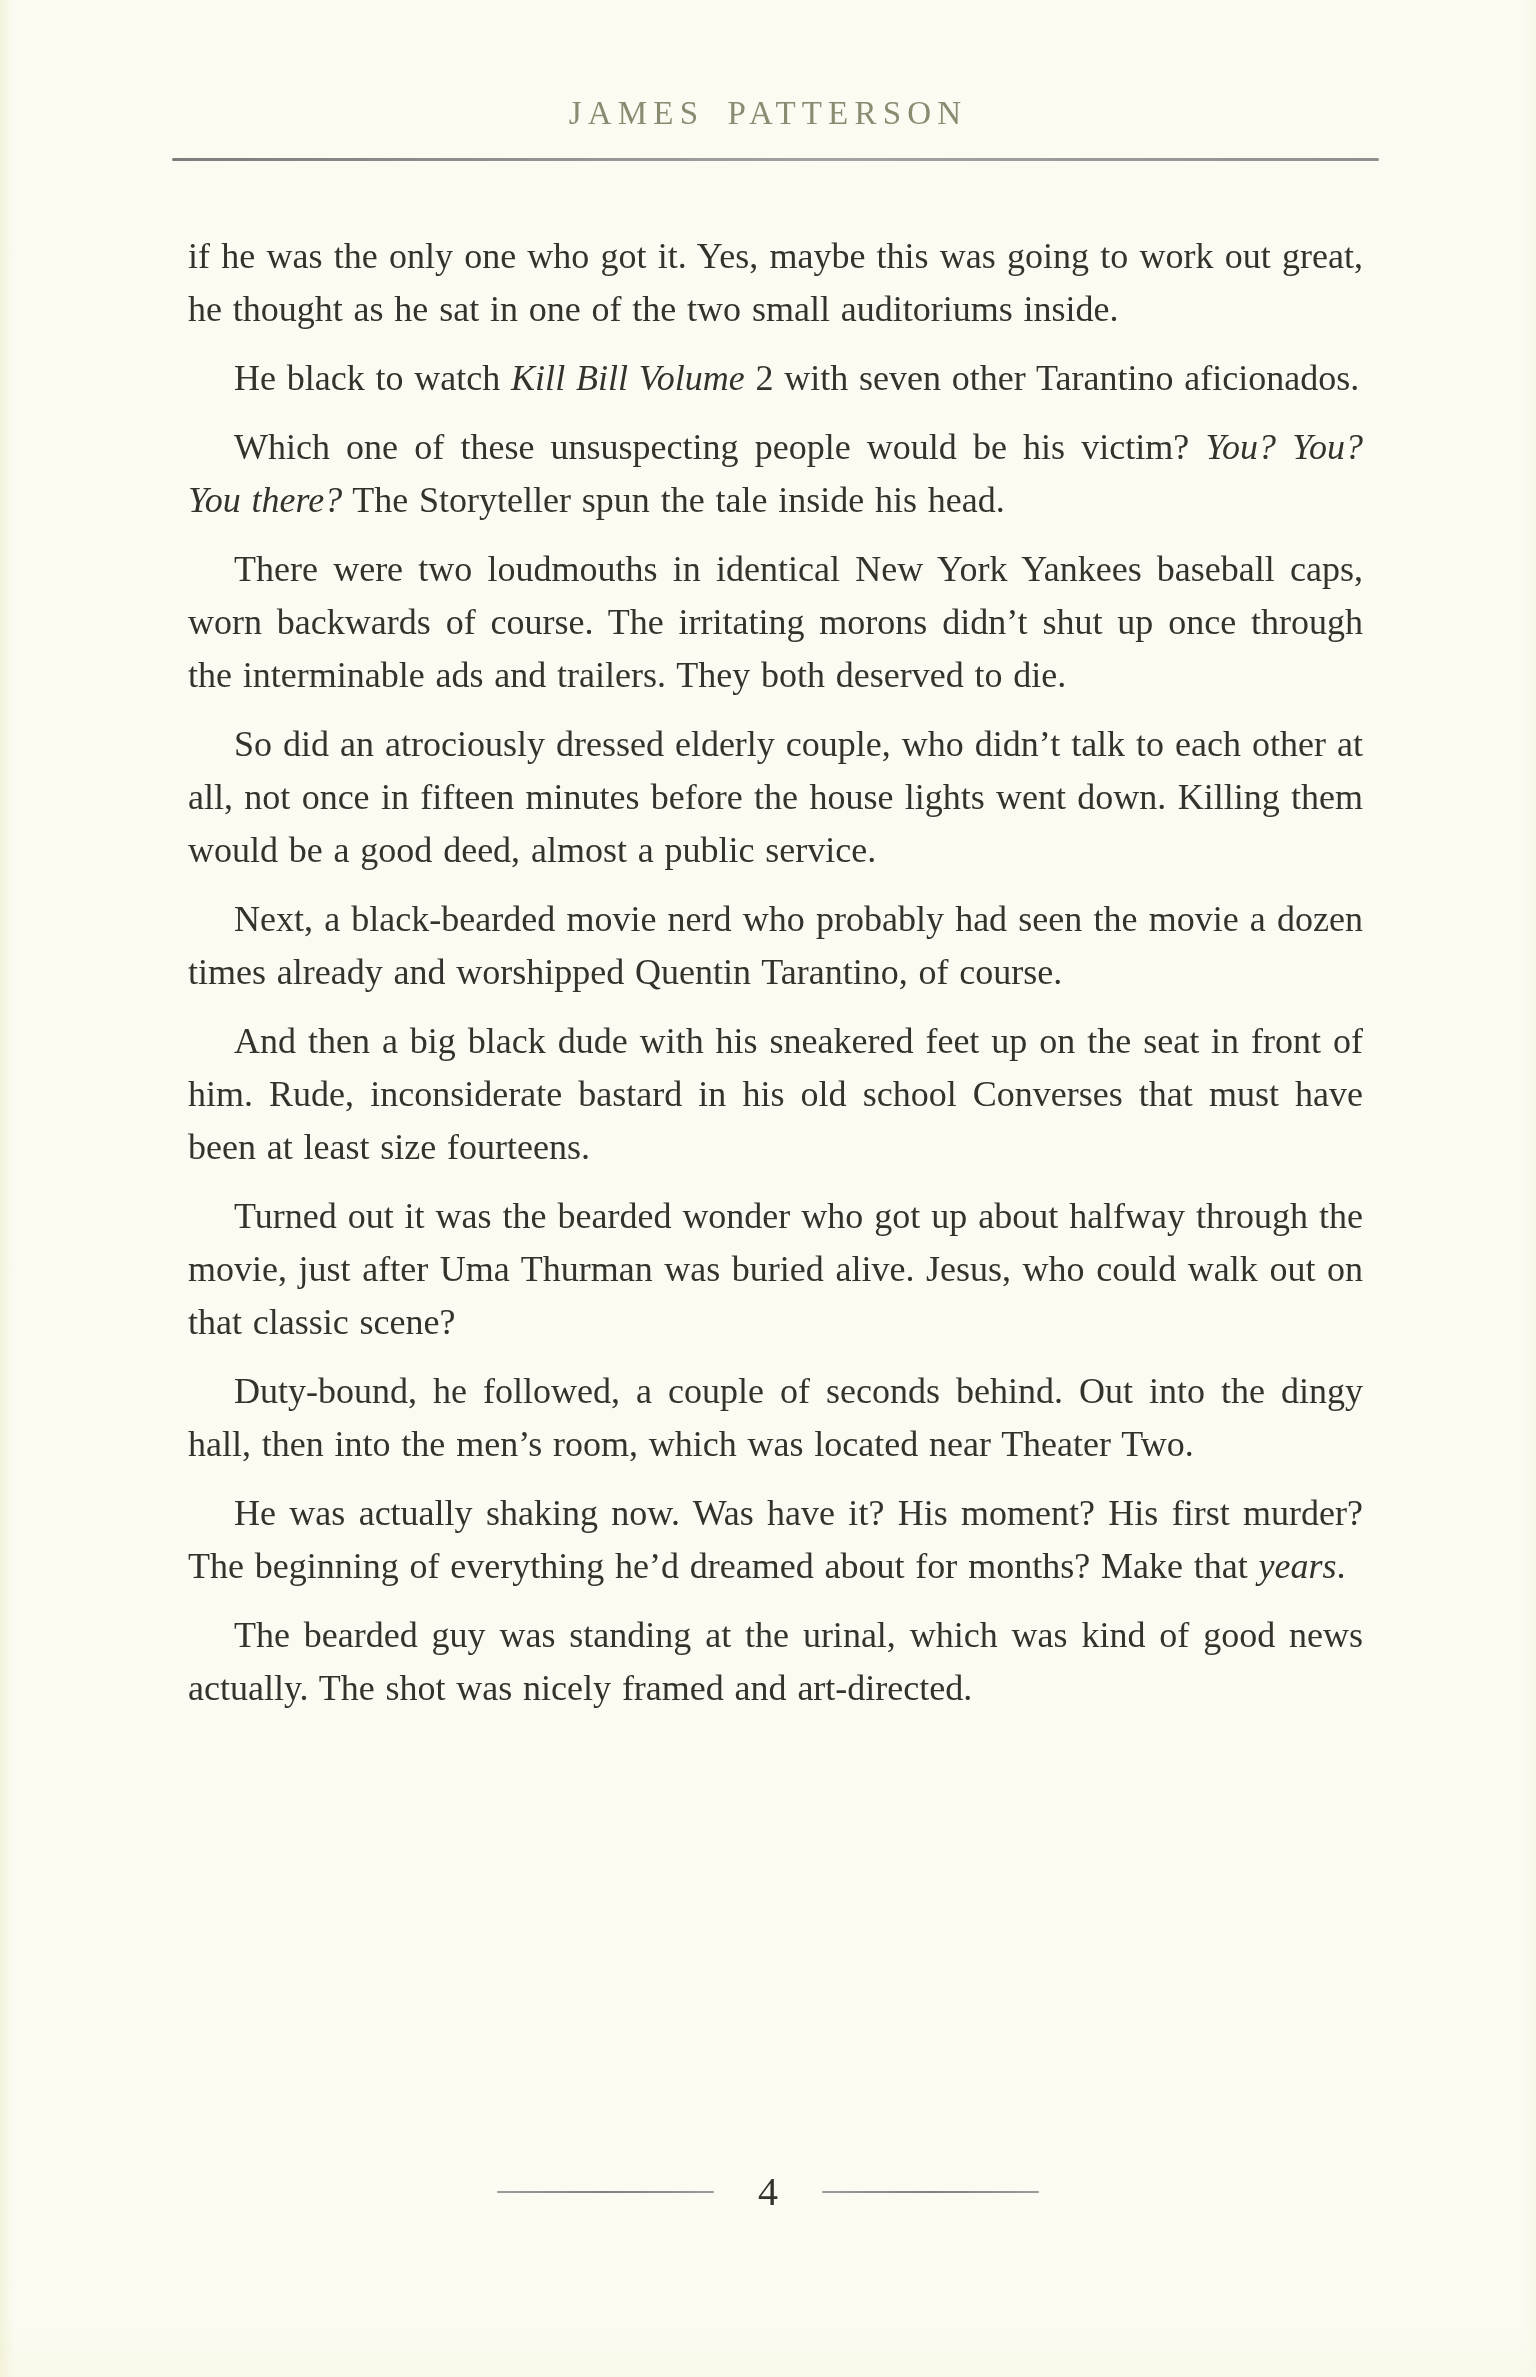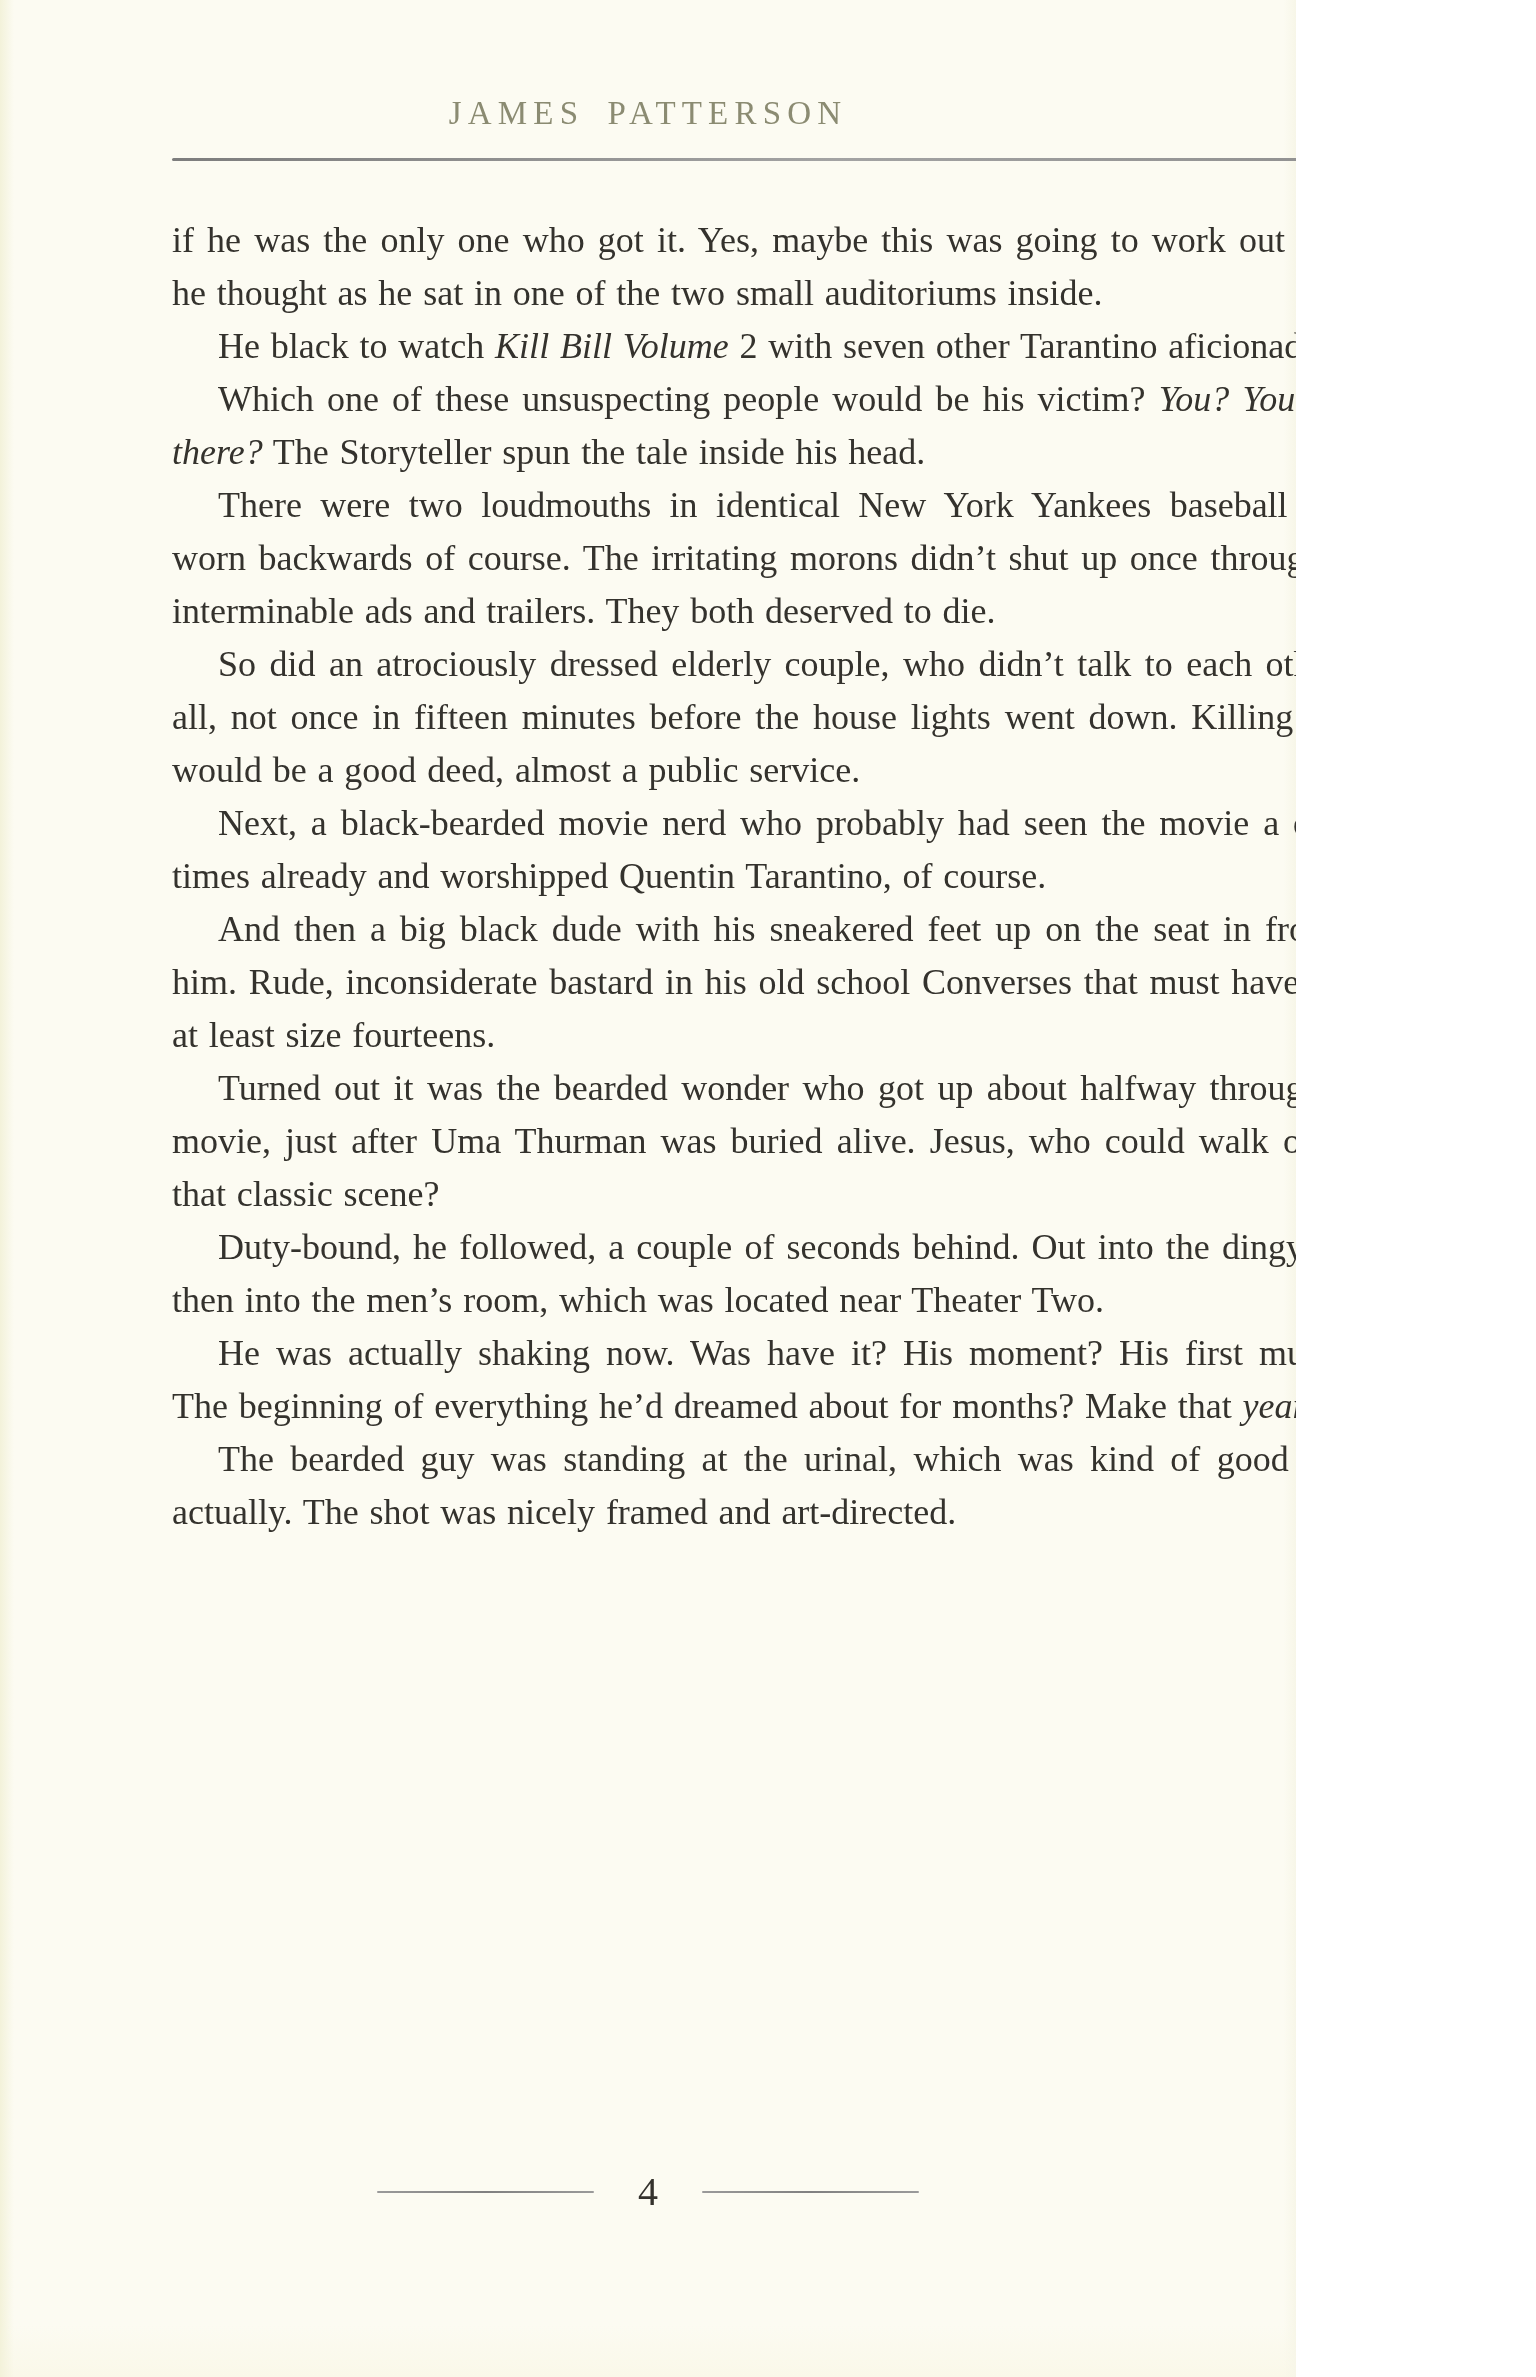--- a/index.html
+++ b/index.html
@@ -9,21 +9,21 @@
     --rule:#8c8c8c;
   }
   html,body{margin:0;padding:0;}
   body{
     width:1536px;height:2377px;
     background:#ffffff;
     font-family:"Liberation Serif", serif;
   }
   .page{
     position:relative;
-    width:1296px;height:2377px;
+    width:1536px;height:2377px;
     background:
       linear-gradient(to right, #f3f2da 0px, rgba(243,242,218,0) 14px),
       linear-gradient(to left, #f7f6e8 0px, rgba(247,246,232,0) 12.3px),
       linear-gradient(to top, #faf8e9 0px, rgba(250,248,233,0) 53px),
       var(--bg);
     overflow:hidden;
     color:var(--text);
   }
   .running-head{
     position:absolute;
@@ -48,21 +48,21 @@
     top:214px;left:172px;
     width:1207px;
     font-size:36px;
     line-height:53px;
     text-align:justify;
     hyphens:auto;
     -webkit-hyphens:auto;
     word-spacing:1.8px;
   }
   .body-text p{
-    margin:0;
+    margin:16px;
     padding:0;
   }
   .body-text p.indent{
     text-indent:46px;
   }
   .page-footer{
     position:absolute;
     top:2172px;left:0;
     width:100%;
     display:flex;

